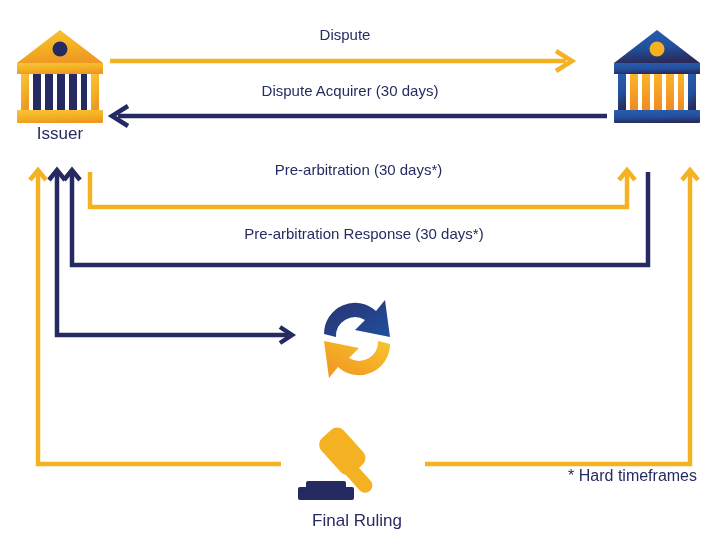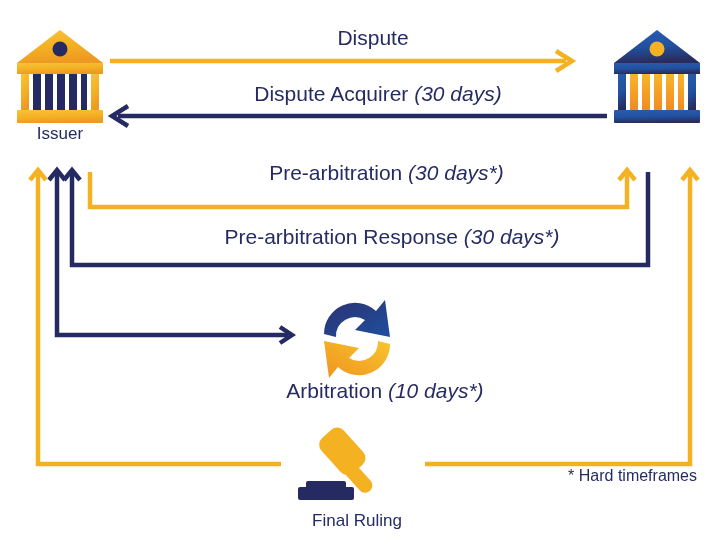--- a/index.html
+++ b/index.html
@@ -24,30 +24,28 @@
     width: 717px;
     height: 549px;
   }
   .lbl {
     position: absolute;
     color: #262c62;
     white-space: nowrap;
     font-family: "Liberation Sans", sans-serif;
   }
   .lbl .it {
-    font-style: italic;
     text-align: center;
   }
   .node-label {
     font-size: 17px;
     text-align: center;
   }
   .flow-label {
-    font-size: 21px;
-    padding-left: 28px;
+    font-size: 15px;
   }
   .foot-label {
     font-size: 16px;
   }
 </style>
 </head>
 <body>
 
 <div id="diagram-root">
 
@@ -168,21 +166,18 @@
   </div>
 
   <div class="lbl flow-label" style="left:90px; top:161px; width:537px; text-align:center;">
     <span>Pre-arbitration </span><span class="it">(30 days*)</span>
   </div>
 
   <div class="lbl flow-label" style="left:76px; top:225px; width:576px; text-align:center;">
     <span>Pre-arbitration Response </span><span class="it">(30 days*)</span>
   </div>
 
-  <div class="lbl flow-label" style="left:207px; top:379px; width:300px; text-align:center;">
-    <span>Arbitration </span><span class="it">(10 days*)</span>
-  </div>
 
   <div class="lbl foot-label" style="left:417px; top:467px; width:280px; text-align:right;">* Hard timeframes</div>
 
   <div class="lbl node-label" style="left:207px; top:511px; width:300px;">Final Ruling</div>
 
 </div>
 
 </body></html>

